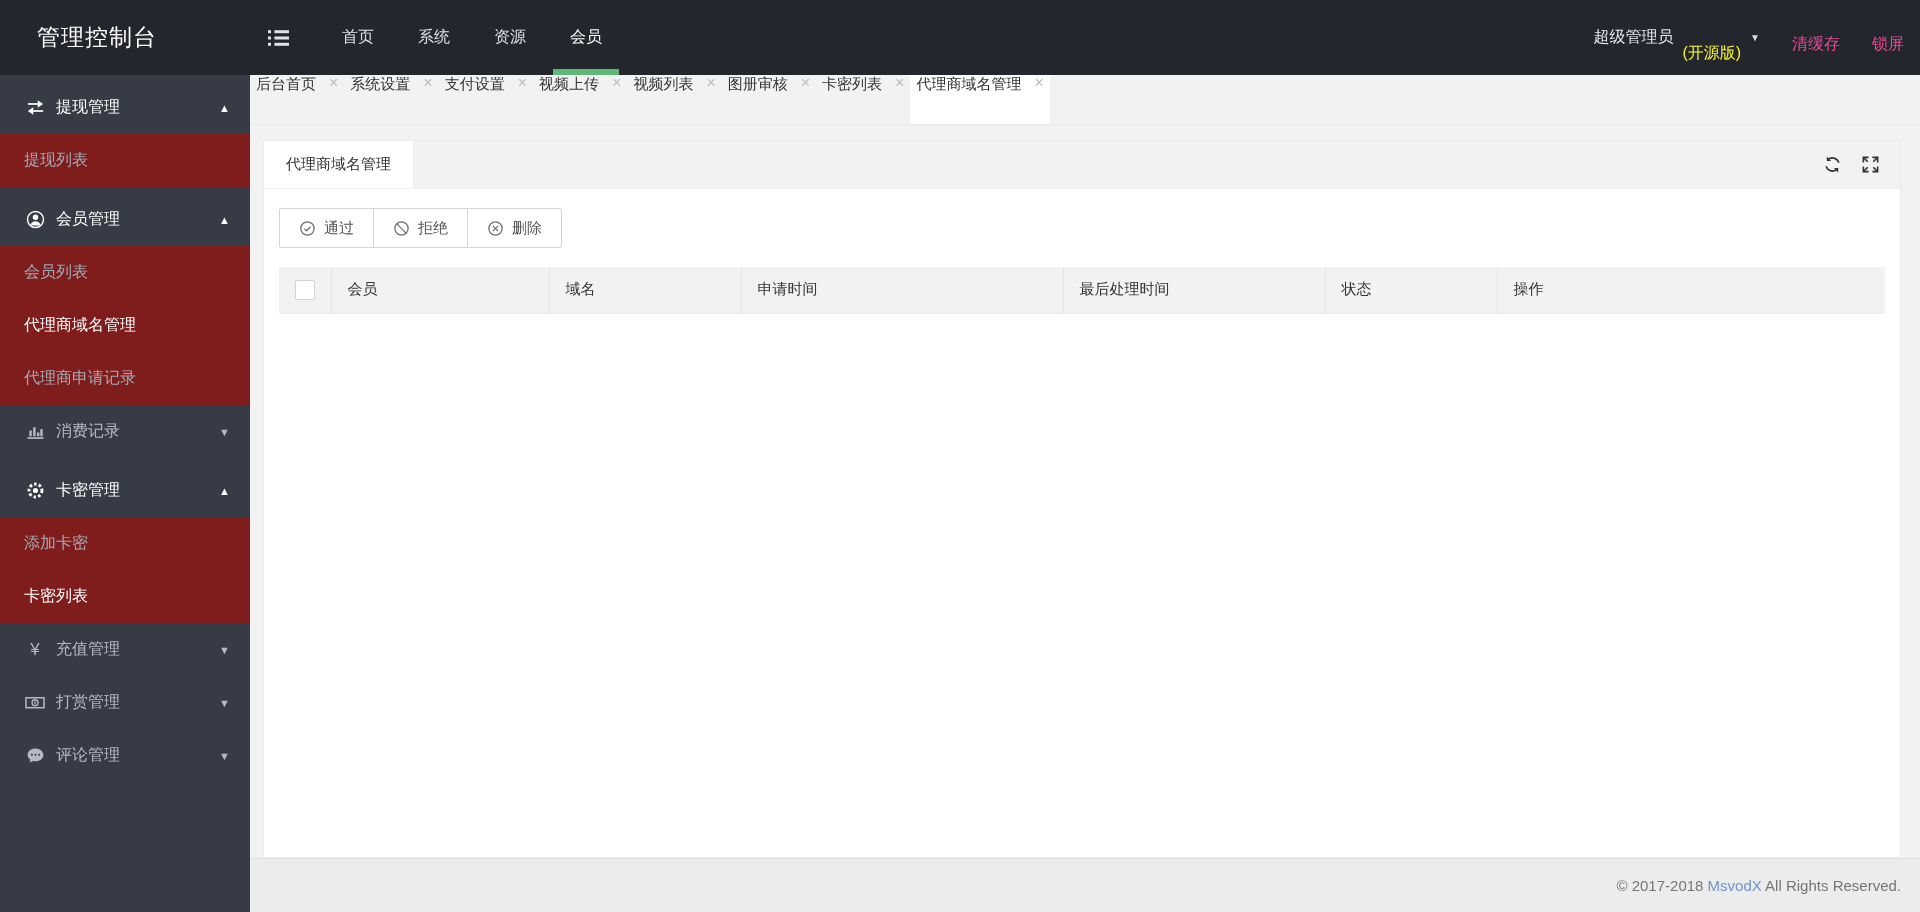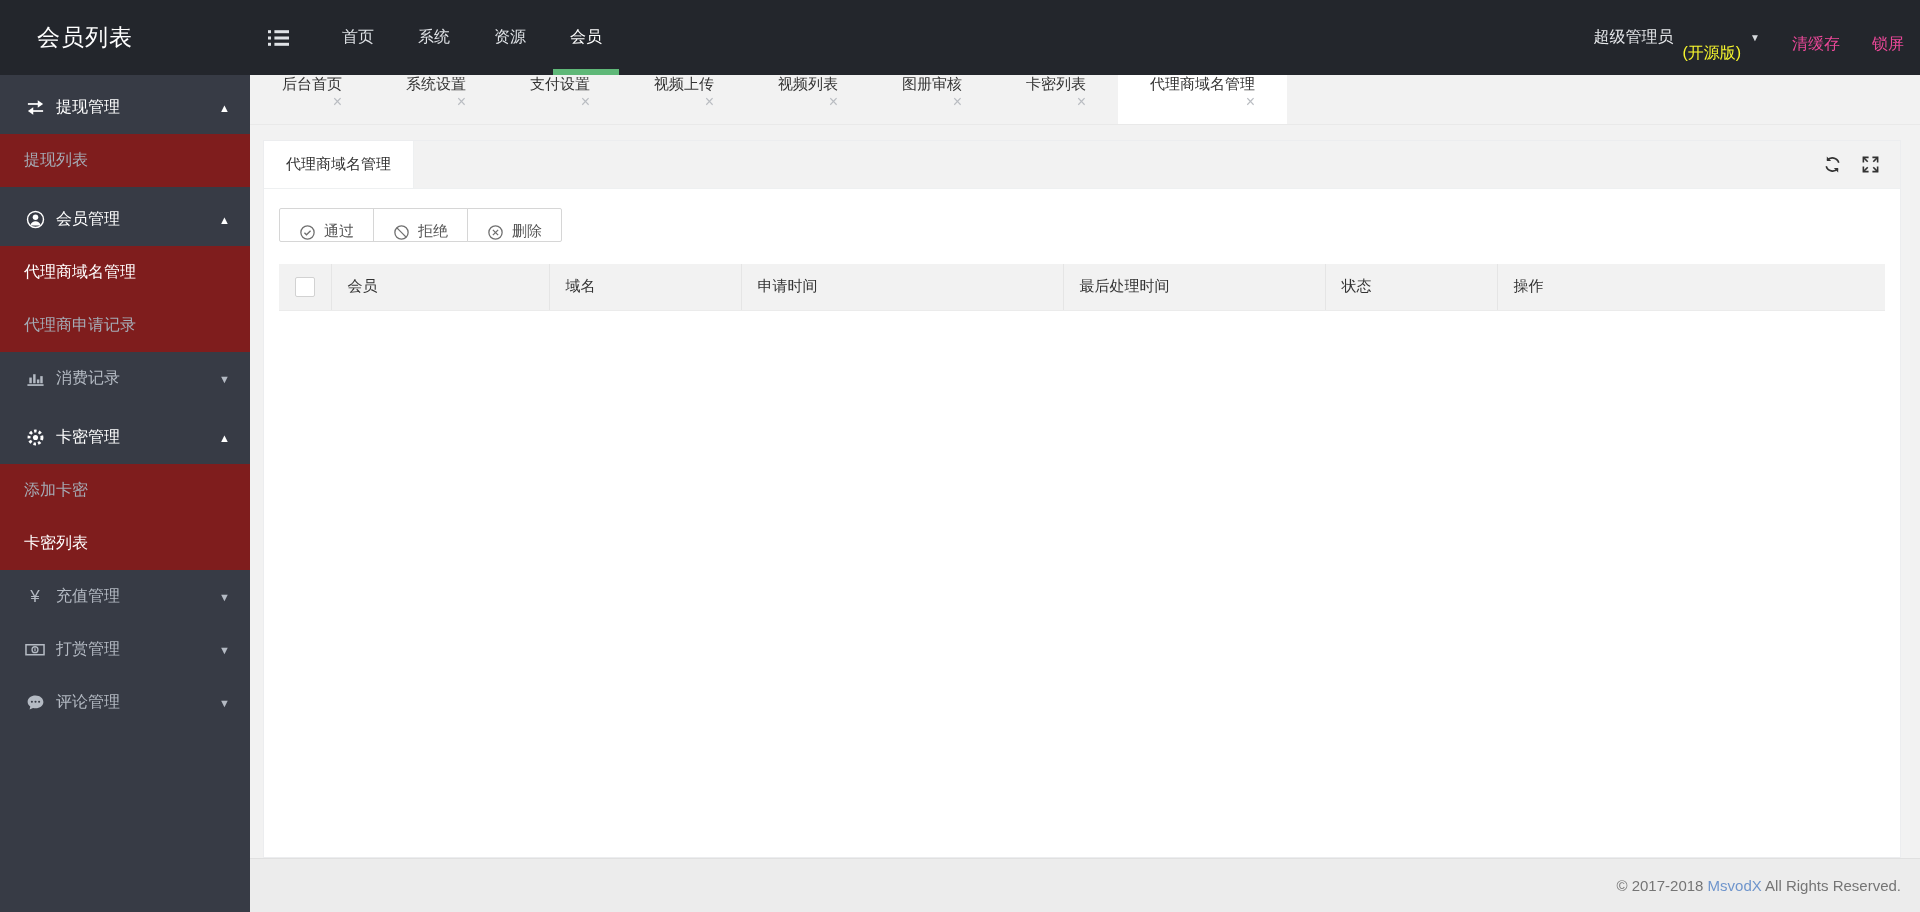--- a/index.html
+++ b/index.html
@@ -59,22 +59,22 @@
   
   .main {
     position:absolute; left:250px; top:75px; right:0; bottom:0;
     background:#f2f2f2; display:flex; flex-direction:column;
   }
   .tabrow {
     height:50px; flex:none; display:flex; align-items:stretch;
     background:#f2f2f2; border-bottom:1px solid #e9e9e9;
   }
   .tab {
-    display:flex; align-items:flex-end; padding:0 32px; font-size:15px; color:#333;
-    cursor:pointer; white-space:nowrap;flex-direction:column;
+    display:flex; align-items:flex-start; padding:0 6px; font-size:15px; color:#333;
+    cursor:pointer; white-space:nowrap;
   }
   .tab .close { margin-left:13px; color:#b9bcc1; font-size:16px; line-height:1; cursor:pointer; }
   .tab.active { background:#fff; }
 
   .content { flex:1; min-height:0; padding:15px 19px 0 13px; }
   .card {
     background:#fff; border:1px solid #ecedef; height:100%;
     display:flex; flex-direction:column;
   }
   .card-head {
@@ -85,21 +85,21 @@
     background:#fff; display:flex; align-items:center; padding:0 22px;
     font-size:15px; color:#333; border-right:1px solid #eef0f1; cursor:pointer; white-space:nowrap;
   }
   .card-icons { margin-left:auto; display:flex; align-items:center; gap:19px; padding-right:20px; color:#333; }
   .card-icons .icon-btn { cursor:pointer; display:flex; }
 
   .card-body { flex:1; padding:19px 15px 0 15px; min-height:0; }
 
   .btn-group { display:inline-flex; }
   .btn {
-    height:34px; display:inline-flex; align-items:flex-end; gap:8px; padding:0 19px;
+    height:40px; display:inline-flex; align-items:center; gap:8px; padding:0 19px;
     background:#fff; border:1px solid #d6d6d6; color:#555; font-size:15px;
     cursor:pointer; margin-left:-1px; font-family:inherit;
   }
   .btn:first-child { margin-left:0; border-radius:2px 0 0 2px; }
   .btn:last-child { border-radius:0 2px 2px 0; }
   .btn .icon-box { color:#6f6f6f; display:flex; }
 
   table.grid { width:100%; border-collapse:collapse; margin-top:19px; table-layout:fixed; }
   table.grid th {
     height:46px; background:#f2f2f2; font-weight:normal; font-size:15px; color:#333;
@@ -115,21 +115,21 @@
     height:54px; flex:none; background:#ececec; border-top:1px solid #e0e0e0;
     display:flex; align-items:center; justify-content:flex-end; padding-right:19px;
     font-size:15px; color:#757575; white-space:pre;
   }
   .footer .link { color:var(--link-blue,#6f95cc); cursor:pointer; }
 </style>
 </head>
 <body>
 
 <div class="navbar">
-  <div class="logo">会员列表</div>
+  <div class="logo">管理控制台</div>
   <div class="nav-left">
     <div class="nav-item hamburger">
       <span class="icon-box" id="hamburger-icon">
           <svg width="21" height="18" viewBox="0 0 21 18" fill="currentColor">
             <rect x="0" y="1.2" width="3" height="3"></rect>
             <rect x="6.4" y="1.2" width="14.6" height="3"></rect>
             <rect x="0" y="7.5" width="3" height="3"></rect>
             <rect x="6.4" y="7.5" width="14.6" height="3"></rect>
             <rect x="0" y="13.8" width="3" height="3"></rect>
             <rect x="6.4" y="13.8" width="14.6" height="3"></rect>
@@ -175,20 +175,21 @@
         <svg width="19" height="19" viewBox="0 0 20 20">
           <circle cx="10" cy="10" r="8.4" fill="none" stroke="currentColor" stroke-width="1.5"></circle>
           <circle cx="10" cy="7.6" r="2.9" fill="currentColor"></circle>
           <path d="M4.4 16.4c1.1-3.1 3.2-4.5 5.6-4.5s4.5 1.4 5.6 4.5" fill="currentColor"></path>
         </svg>
       </span>
       <span>会员管理</span>
       <span class="arrow">▲</span>
     </div>
     <div class="side-child-group">
+      <div class="side-item side-child">会员列表</div>
       <div class="side-item side-child active">代理商域名管理</div>
       <div class="side-item side-child">代理商申请记录</div>
     </div>
     <div class="side-item side-section">
       <span class="icon-box">
         <svg width="19" height="19" viewBox="0 0 20 20" fill="currentColor">
           <rect x="1.5" y="16" width="17" height="1.8"></rect>
           <rect x="3.5" y="9" width="2.6" height="6"></rect>
           <rect x="7.5" y="5.5" width="2.6" height="9.5"></rect>
           <rect x="11.5" y="11" width="2.6" height="4"></rect>

